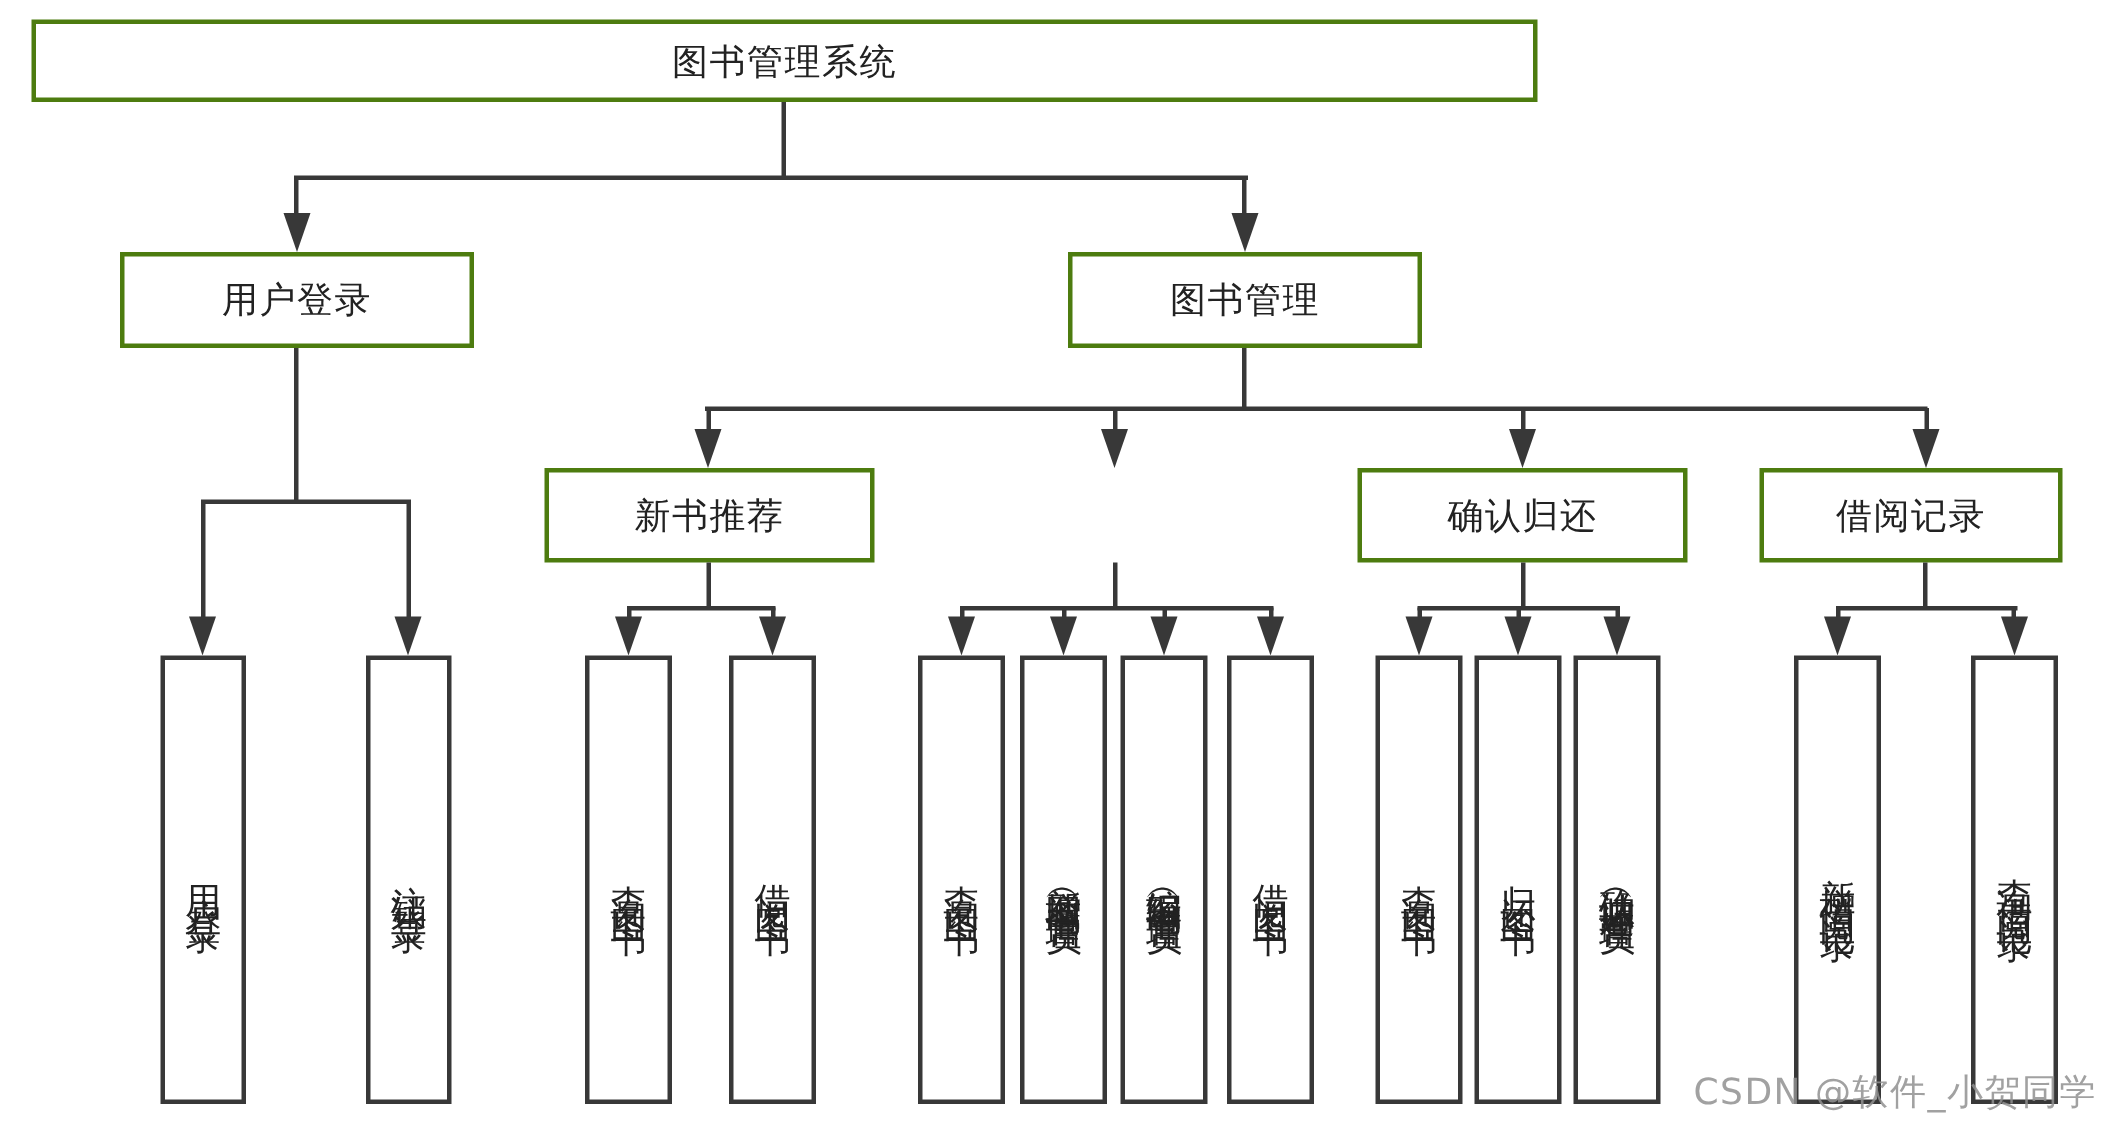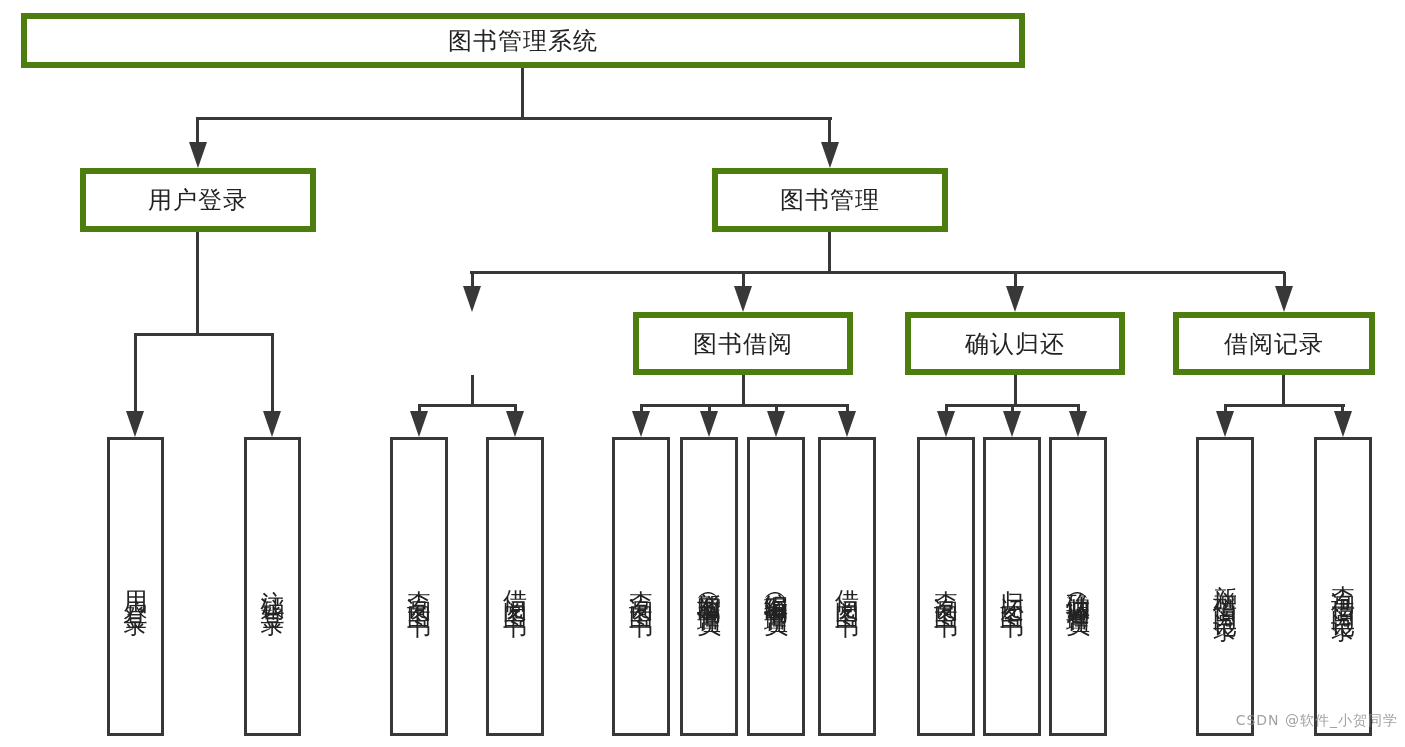--- a/index.html
+++ b/index.html
@@ -12,21 +12,21 @@
     width: 1405px;
     height: 747px;
     background: #ffffff;
     overflow: hidden;
     font-family: "DejaVu Sans", sans-serif;
   }
   
   .box {
     position: absolute;
     box-sizing: border-box;
-    border: 6px solid #4d7c0f;
+    border: 3px solid #4d7c0f;
     background: #ffffff;
     display: flex;
     align-items: center;
     justify-content: center;
     font-size: 24px;
     color: #222222;
     letter-spacing: 1px;
   }
   
   .vbox {
@@ -63,21 +63,21 @@
     width: 0;
     height: 0;
     border-left: 9px solid transparent;
     border-right: 9px solid transparent;
     border-top: 26px solid #383838;
   }
   .watermark {
     position: absolute;
     right: 7px;
     top: 712px;
-    font-size: 14px;
+    font-size: 24px;
     color: rgba(145, 145, 145, 0.85);
     z-index: 20;
     letter-spacing: 1px;
   }
 </style>
 </head>
 <body>
 
 <div id="canvas">
 
@@ -110,22 +110,22 @@
   <div class="line" style="left:470px; top:271px; width:815px; height:3px;"></div>
   <div class="line" style="left:471px; top:272px; width:3px; height:18px;"></div>
   <div class="arrow" style="left:463px; top:286px;"></div>
   <div class="line" style="left:742px; top:272px; width:3px; height:18px;"></div>
   <div class="arrow" style="left:734px; top:286px;"></div>
   <div class="line" style="left:1014px; top:272px; width:3px; height:18px;"></div>
   <div class="arrow" style="left:1006px; top:286px;"></div>
   <div class="line" style="left:1283px; top:272px; width:3px; height:18px;"></div>
   <div class="arrow" style="left:1275px; top:286px;"></div>
 
-  <div class="box" style="left:633px; top:312px; width:220px; height:63px;">
-    <span>图书借阅</span>
+  <div class="box" style="left:363px; top:312px; width:220px; height:63px;">
+    <span>新书推荐</span>
   </div>
   <div class="box" style="left:905px; top:312px; width:220px; height:63px;">
     <span>确认归还</span>
   </div>
   <div class="box" style="left:1173px; top:312px; width:202px; height:63px;">
     <span>借阅记录</span>
   </div>
 
   <div class="line" style="left:471px; top:375px; width:3px; height:31px;"></div>
   <div class="line" style="left:418px; top:404px; width:99px; height:3px;"></div>

